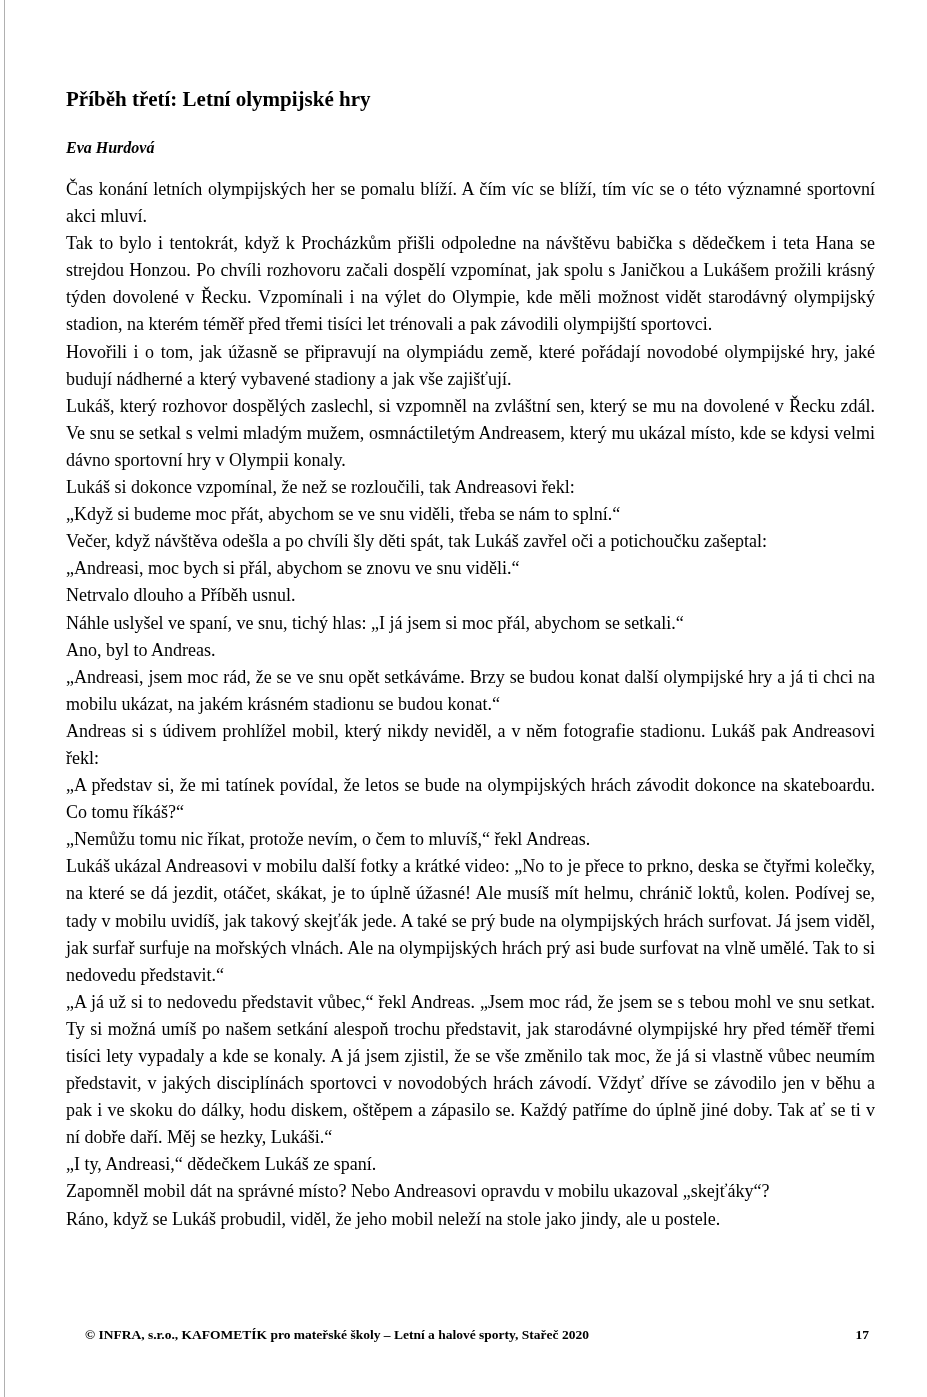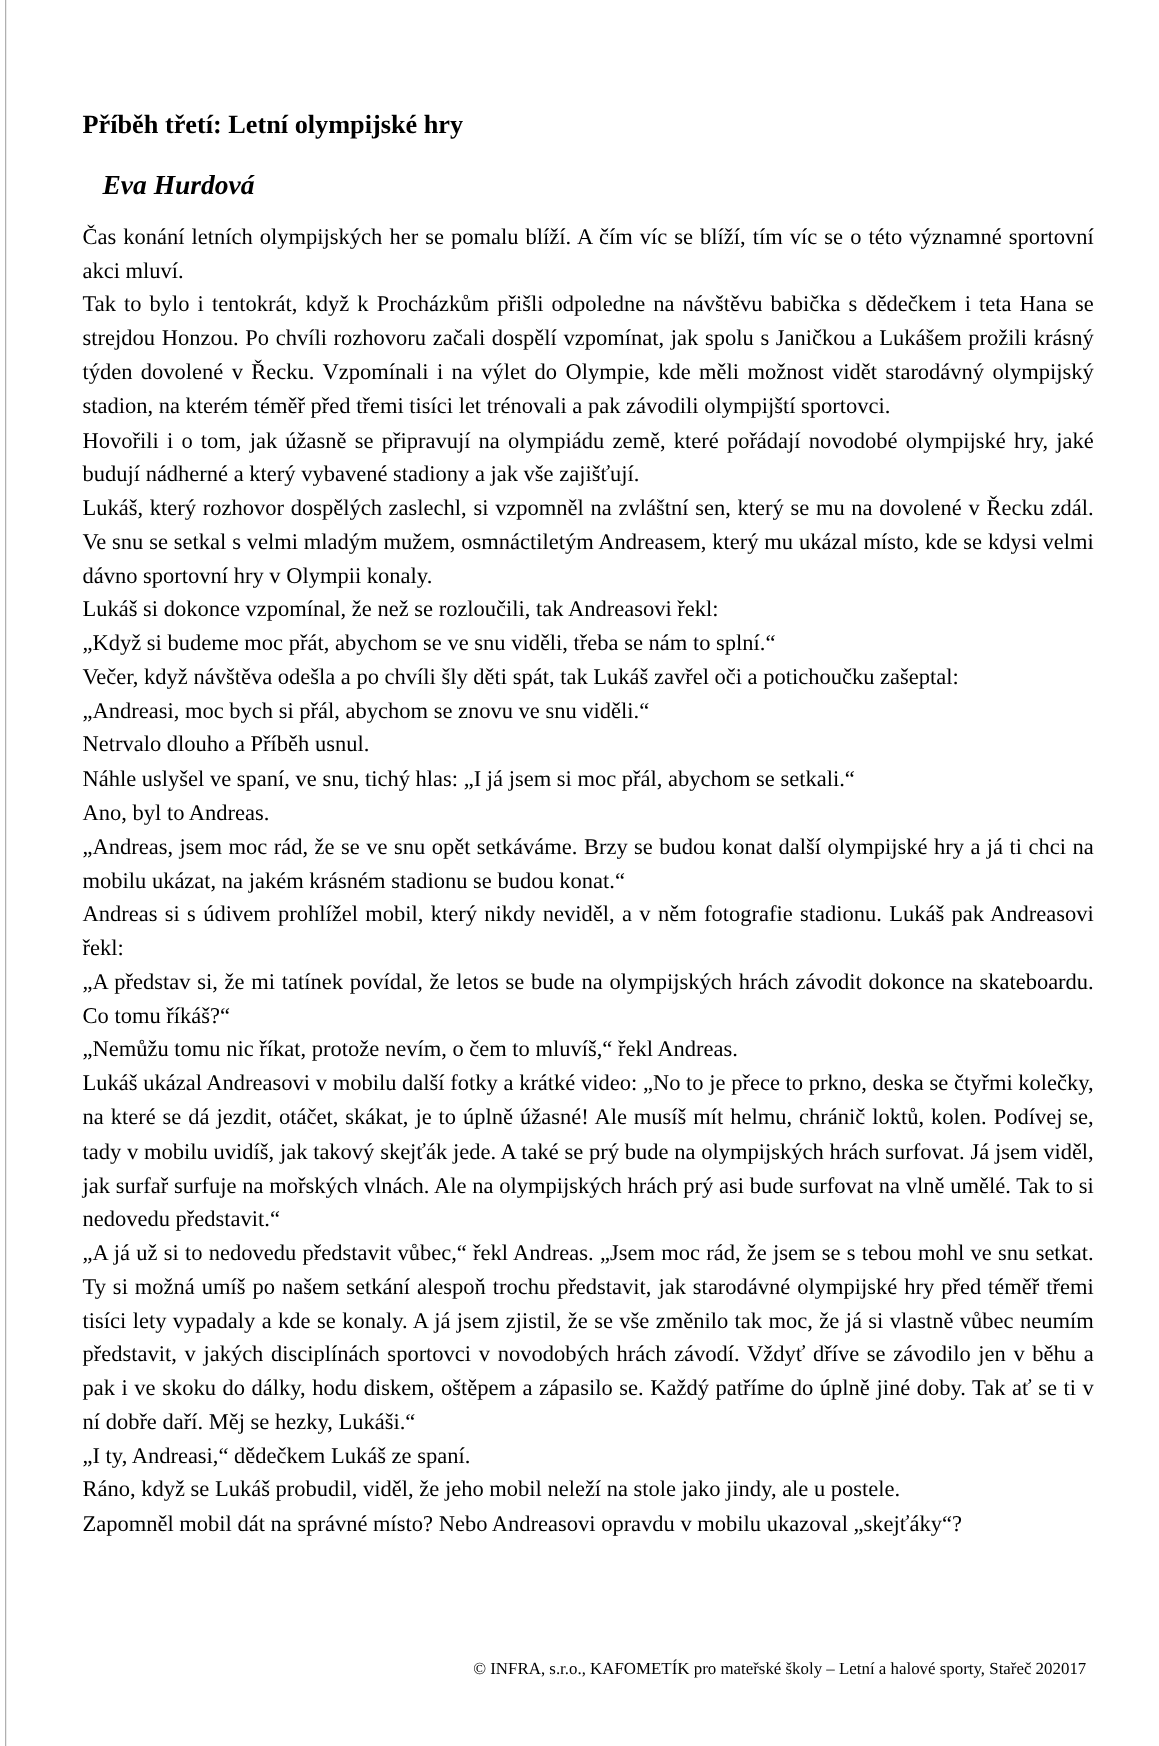--- a/index.html
+++ b/index.html
@@ -27,45 +27,46 @@
     top: 86px;
     width: 809px;
   }
   .title {
     font-size: 21px;
     font-weight: bold;
     line-height: 26px;
     margin: 0 0 24px 0;
   }
   .author {
-    font-size: 22px;
+    font-size: 16px;
     font-weight: bold;
     font-style: italic;
     line-height: 24px;
-    margin: 16px;
+    margin: 0;
   }
   .story-body {
     margin-top: 16px;
   }
   .story-body p {
     margin: 0;
     font-size: 18px;
     line-height: 27.1px;
     text-align: justify;
   }
   .footer {
     position: absolute;
     top: 1326px;
     left: 85px;
     right: 58px;
     display: flex;
-    justify-content: flex-end;
+    justify-content: space-between;
     align-items: baseline;
     font-size: 13.5px;
     line-height: 17px;
+    font-weight: bold;
   }
 </style>
 </head>
 <body>
 
 <div class="page-edge"></div>
 
 <div class="content">
   <h1 class="title">Příběh třetí: Letní olympijské hry</h1>
   <div class="author">Eva Hurdová</div>
@@ -74,28 +75,28 @@
       <p>Tak to bylo i tentokrát, když k Procházkům přišli odpoledne na návštěvu babička s dědečkem i teta Hana se strejdou Honzou. Po chvíli rozhovoru začali dospělí vzpomínat, jak spolu s Janičkou a Lukášem prožili krásný týden dovolené v Řecku. Vzpomínali i na výlet do Olympie, kde měli možnost vidět starodávný olympijský stadion, na kterém téměř před třemi tisíci let trénovali a pak závodili olympijští sportovci.</p>
       <p>Hovořili i o tom, jak úžasně se připravují na olympiádu země, které pořádají novodobé olympijské hry, jaké budují nádherné a který vybavené stadiony a jak vše zajišťují.</p>
       <p>Lukáš, který rozhovor dospělých zaslechl, si vzpomněl na zvláštní sen, který se mu na dovolené v Řecku zdál. Ve snu se setkal s velmi mladým mužem, osmnáctiletým Andreasem, který mu ukázal místo, kde se kdysi velmi dávno sportovní hry v Olympii konaly.</p>
       <p>Lukáš si dokonce vzpomínal, že než se rozloučili, tak Andreasovi řekl:</p>
       <p>„Když si budeme moc přát, abychom se ve snu viděli, třeba se nám to splní.“</p>
       <p>Večer, když návštěva odešla a po chvíli šly děti spát, tak Lukáš zavřel oči a potichoučku zašeptal:</p>
       <p>„Andreasi, moc bych si přál, abychom se znovu ve snu viděli.“</p>
       <p>Netrvalo dlouho a Příběh usnul.</p>
       <p>Náhle uslyšel ve spaní, ve snu, tichý hlas: „I já jsem si moc přál, abychom se setkali.“</p>
       <p>Ano, byl to Andreas.</p>
-      <p>„Andreas, jsem moc rád, že se ve snu opět setkáváme. Brzy se budou konat další olympijské hry a já ti chci na mobilu ukázat, na jakém krásném stadionu se budou konat.“</p>
+      <p>„Andreasi, jsem moc rád, že se ve snu opět setkáváme. Brzy se budou konat další olympijské hry a já ti chci na mobilu ukázat, na jakém krásném stadionu se budou konat.“</p>
       <p>Andreas si s údivem prohlížel mobil, který nikdy neviděl, a v něm fotografie stadionu. Lukáš pak Andreasovi řekl:</p>
       <p>„A představ si, že mi tatínek povídal, že letos se bude na olympijských hrách závodit dokonce na skateboardu. Co tomu říkáš?“</p>
       <p>„Nemůžu tomu nic říkat, protože nevím, o čem to mluvíš,“ řekl Andreas.</p>
       <p>Lukáš ukázal Andreasovi v mobilu další fotky a krátké video: „No to je přece to prkno, deska se čtyřmi kolečky, na které se dá jezdit, otáčet, skákat, je to úplně úžasné! Ale musíš mít helmu, chránič loktů, kolen. Podívej se, tady v mobilu uvidíš, jak takový skejťák jede. A také se prý bude na olympijských hrách surfovat. Já jsem viděl, jak surfař surfuje na mořských vlnách. Ale na olympijských hrách prý asi bude surfovat na vlně umělé. Tak to si nedovedu představit.“</p>
       <p>„A já už si to nedovedu představit vůbec,“ řekl Andreas. „Jsem moc rád, že jsem se s tebou mohl ve snu setkat. Ty si možná umíš po našem setkání alespoň trochu představit, jak starodávné olympijské hry před téměř třemi tisíci lety vypadaly a kde se konaly. A já jsem zjistil, že se vše změnilo tak moc, že já si vlastně vůbec neumím představit, v jakých disciplínách sportovci v novodobých hrách závodí. Vždyť dříve se závodilo jen v běhu a pak i ve skoku do dálky, hodu diskem, oštěpem a zápasilo se. Každý patříme do úplně jiné doby. Tak ať se ti v ní dobře daří. Měj se hezky, Lukáši.“</p>
       <p>„I ty, Andreasi,“ dědečkem Lukáš ze spaní.</p>
+      <p>Zapomněl mobil dát na správné místo? Nebo Andreasovi opravdu v mobilu ukazoval „skejťáky“?</p>
       <p>Ráno, když se Lukáš probudil, viděl, že jeho mobil neleží na stole jako jindy, ale u postele.</p>
-      <p>Zapomněl mobil dát na správné místo? Nebo Andreasovi opravdu v mobilu ukazoval „skejťáky“?</p>
     </div>
 </div>
 
 <div class="footer">
   <span>© INFRA, s.r.o., KAFOMETÍK pro mateřské školy – Letní a halové sporty, Stařeč 2020</span>
   <span>17</span>
 </div>
 
 </body></html>

